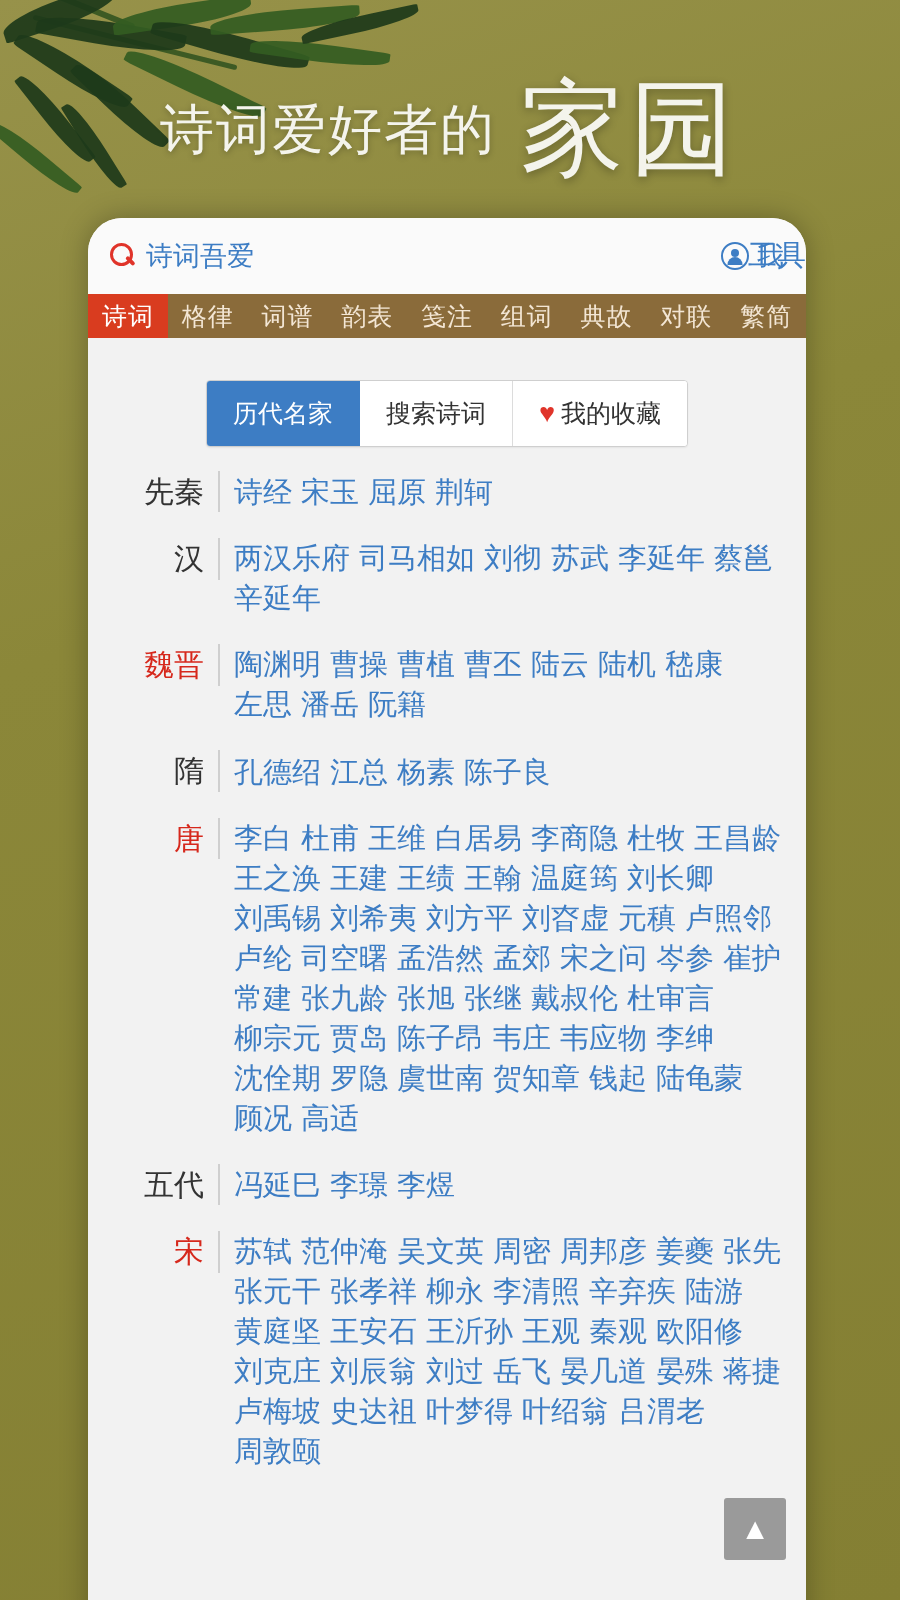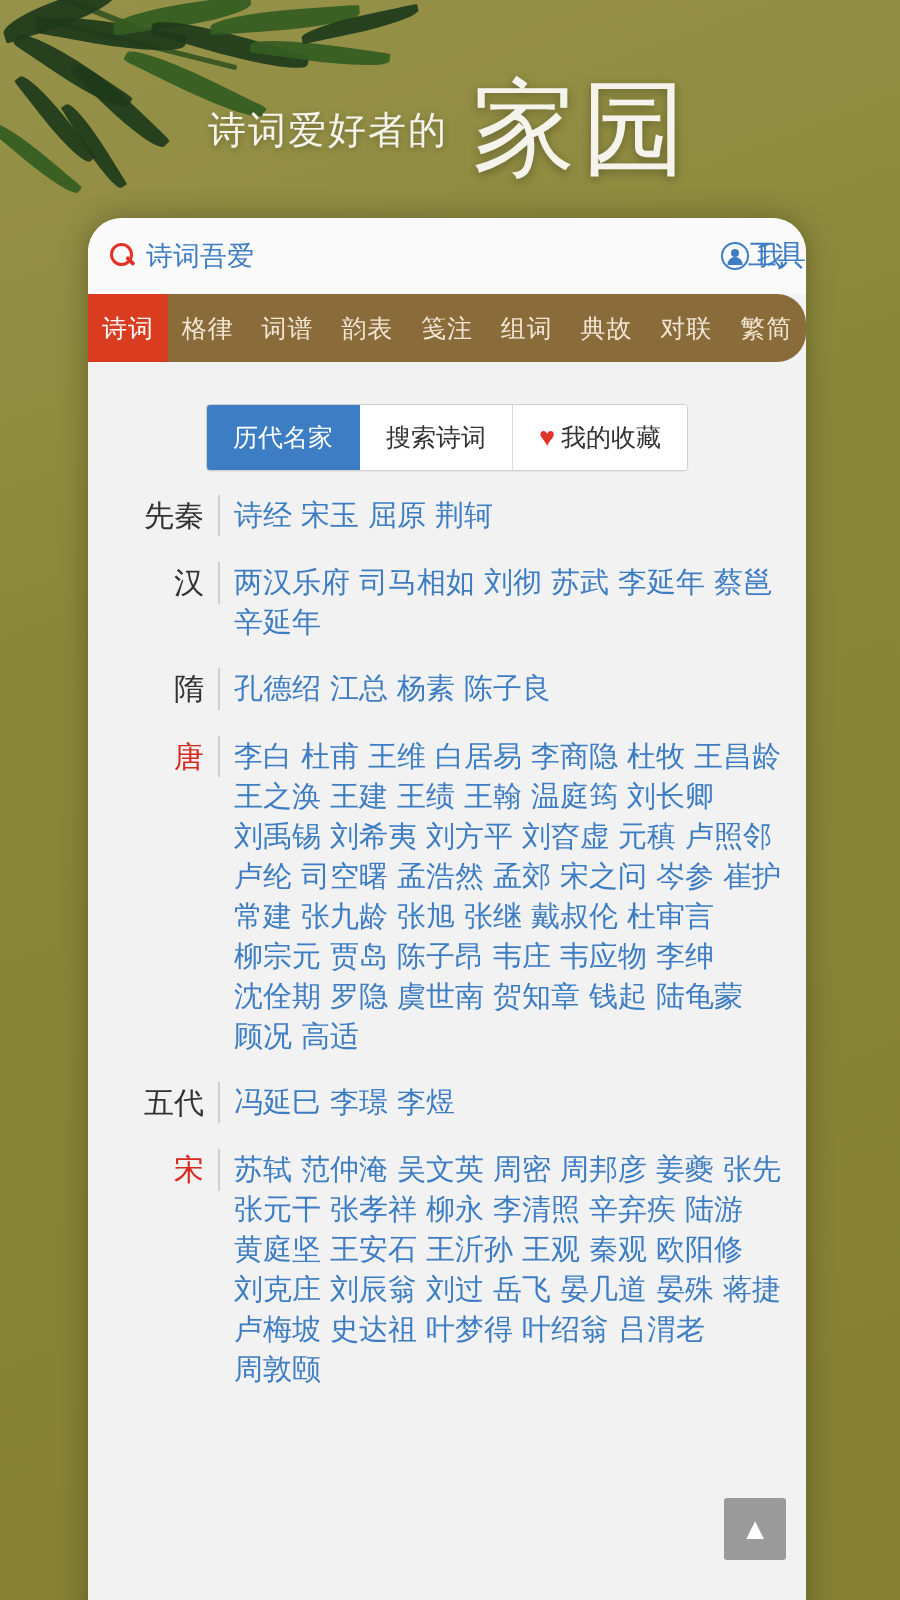--- a/index.html
+++ b/index.html
@@ -35,21 +35,21 @@
   
   .hero {
     position: absolute;
     top: 60px; left: 0; width: 100%;
     text-align: center;
     color: #f4f4ec;
     z-index: 5;
     pointer-events: none;
   }
   .hero-text {
-    font-size: 38px;
+    font-size: 54px;
     letter-spacing: 2px;
     text-shadow: 0 2px 6px rgba(0,0,0,.25);
     display: inline-block;
     vertical-align: middle;
   }
   .hero-big {
     font-size: 104px;
     font-family: Liberation Serif, serif;
     letter-spacing: 6px;
     display: inline-block;
@@ -136,22 +136,21 @@
     position: absolute; left: 50%; bottom: 3px;
     transform: translateX(-50%);
     width: 15px; height: 8px;
     border-radius: 8px 8px 0 0;
     background: #3d7dc4;
   }
   
   .navtabs {
     display: flex;
     background: #8a6b3a;
-    height: 68px;
-    border-radius: 29px;
+    height: 44px;
   }
   .navtab {
     flex: 1;
     display: flex; align-items: center; justify-content: center;
     color: #f3e6d4;
     font-size: 25px;
     letter-spacing: 1px;
   }
   .navtab.active {
     background: #d93c1f;
@@ -190,21 +189,21 @@
     color: #e0342a;
     font-size: 27px;
     line-height: 1;
   }
   
   .list {
     padding: 6px 14px 0 14px;
   }
   .row {
     display: flex;
-    align-items: flex-start;
+    align-items: flex-end;
     margin-bottom: 26px;
     line-height: 1.38;
   }
   .dyn {
     width: 118px;
     flex: 0 0 118px;
     text-align: right;
     padding-right: 14px;
     font-size: 30px;
     color: #333;
@@ -324,20 +323,24 @@
   <div class="list" id="dynlist">
       <div class="row">
         <div class="dyn">先秦</div>
         <div class="poets"><span>诗经</span><span>宋玉</span><span>屈原</span><span>荆轲</span></div>
       </div>
       <div class="row">
         <div class="dyn">汉</div>
         <div class="poets"><span>两汉乐府</span><span>司马相如</span><span>刘彻</span><span>苏武</span><span>李延年</span><span>蔡邕</span><span>辛延年</span></div>
       </div>
       <div class="row">
+        <div class="dyn red">魏晋</div>
+        <div class="poets"><span>陶渊明</span><span>曹操</span><span>曹植</span><span>曹丕</span><span>陆云</span><span>陆机</span><span>嵇康</span><span>左思</span><span>潘岳</span><span>阮籍</span></div>
+      </div>
+      <div class="row">
         <div class="dyn">隋</div>
         <div class="poets"><span>孔德绍</span><span>江总</span><span>杨素</span><span>陈子良</span></div>
       </div>
       <div class="row">
         <div class="dyn red">唐</div>
         <div class="poets"><span>李白</span><span>杜甫</span><span>王维</span><span>白居易</span><span>李商隐</span><span>杜牧</span><span>王昌龄</span><span>王之涣</span><span>王建</span><span>王绩</span><span>王翰</span><span>温庭筠</span><span>刘长卿</span><span>刘禹锡</span><span>刘希夷</span><span>刘方平</span><span>刘昚虚</span><span>元稹</span><span>卢照邻</span><span>卢纶</span><span>司空曙</span><span>孟浩然</span><span>孟郊</span><span>宋之问</span><span>岑参</span><span>崔护</span><span>常建</span><span>张九龄</span><span>张旭</span><span>张继</span><span>戴叔伦</span><span>杜审言</span><span>柳宗元</span><span>贾岛</span><span>陈子昂</span><span>韦庄</span><span>韦应物</span><span>李绅</span><span>沈佺期</span><span>罗隐</span><span>虞世南</span><span>贺知章</span><span>钱起</span><span>陆龟蒙</span><span>顾况</span><span>高适</span></div>
       </div>
       <div class="row">
         <div class="dyn">五代</div>
         <div class="poets"><span>冯延巳</span><span>李璟</span><span>李煜</span></div>

